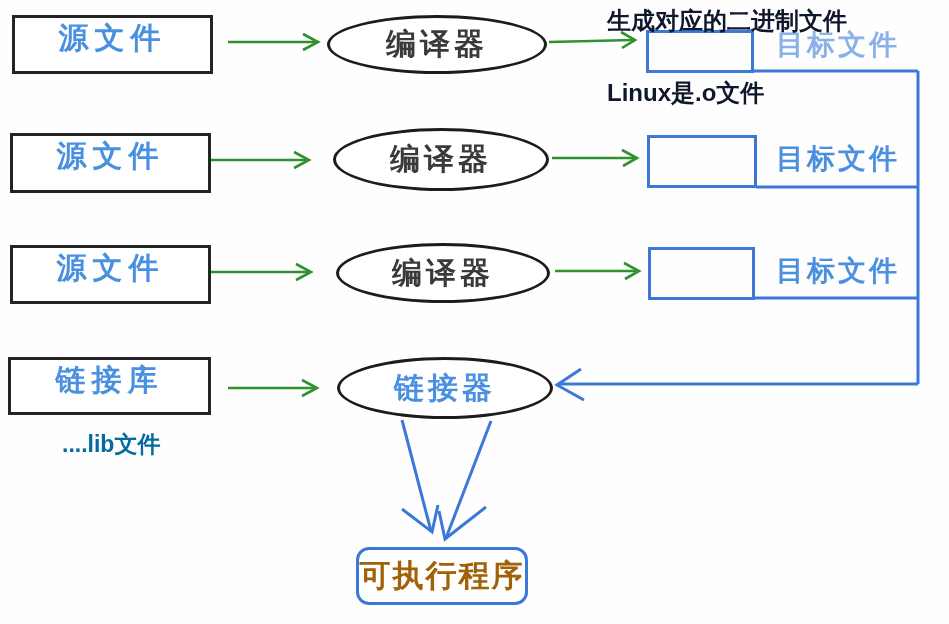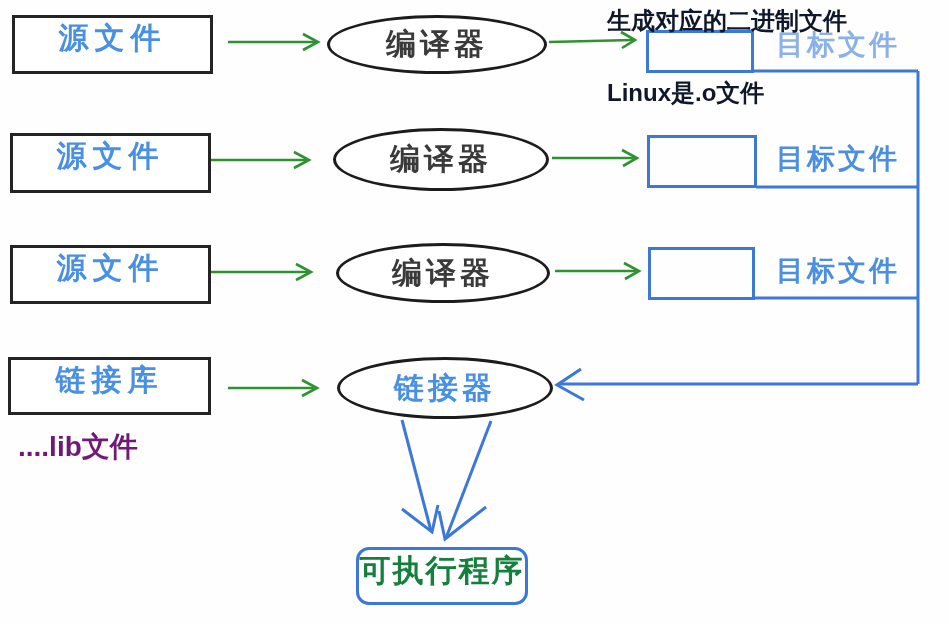--- a/index.html
+++ b/index.html
@@ -15,24 +15,24 @@
   .ellipse{
     border:3px solid #1c1c1c;border-radius:50%;background:#fff;display:flex;align-items:center;justify-content:center;
     font-weight:bold;font-size:30px;letter-spacing:4px;z-index:2;box-sizing:border-box;
   }
   .ellipse.compiler{color:#3a3a3a;}
   .ellipse.linker{color:#4a90e2;}
   .tgt-box{border:3px solid #3c78d8;background:transparent;z-index:0;box-sizing:border-box;}
   .tgt-label{color:#4a8fe0;font-weight:bold;font-size:28px;letter-spacing:3px;line-height:1;z-index:2;white-space:nowrap;}
   .tgt-label.faded{color:#8ab1e8;}
   .annotation{color:#0f172a;font-weight:bold;font-size:24px;line-height:1;z-index:5;white-space:nowrap;}
-  .caption{color:#701a75;font-weight:bold;font-size:28px;line-height:1;z-index:2;white-space:nowrap;}
+  .caption{color:#0369a1;font-weight:bold;font-size:23px;line-height:1;z-index:2;white-space:nowrap;margin-left:44px;}
   .exec-box{
-    border:3.5px solid #3c78d8;border-radius:13px;background:#fff;display:flex;align-items:flex-start;justify-content:center;
-    color:#15803d;font-weight:bold;font-size:31px;letter-spacing:2px;z-index:2;box-sizing:border-box;
+    border:3.5px solid #3c78d8;border-radius:13px;background:#fff;display:flex;align-items:center;justify-content:center;
+    color:#a16207;font-weight:bold;font-size:31px;letter-spacing:2px;z-index:2;box-sizing:border-box;
   }
 </style>
 </head>
 <body>
 
 <div class="stage">
 
   <svg class="overlay" viewBox="0 0 949 624">
 
     <g stroke="#2f9231" stroke-width="2.6" fill="none">

